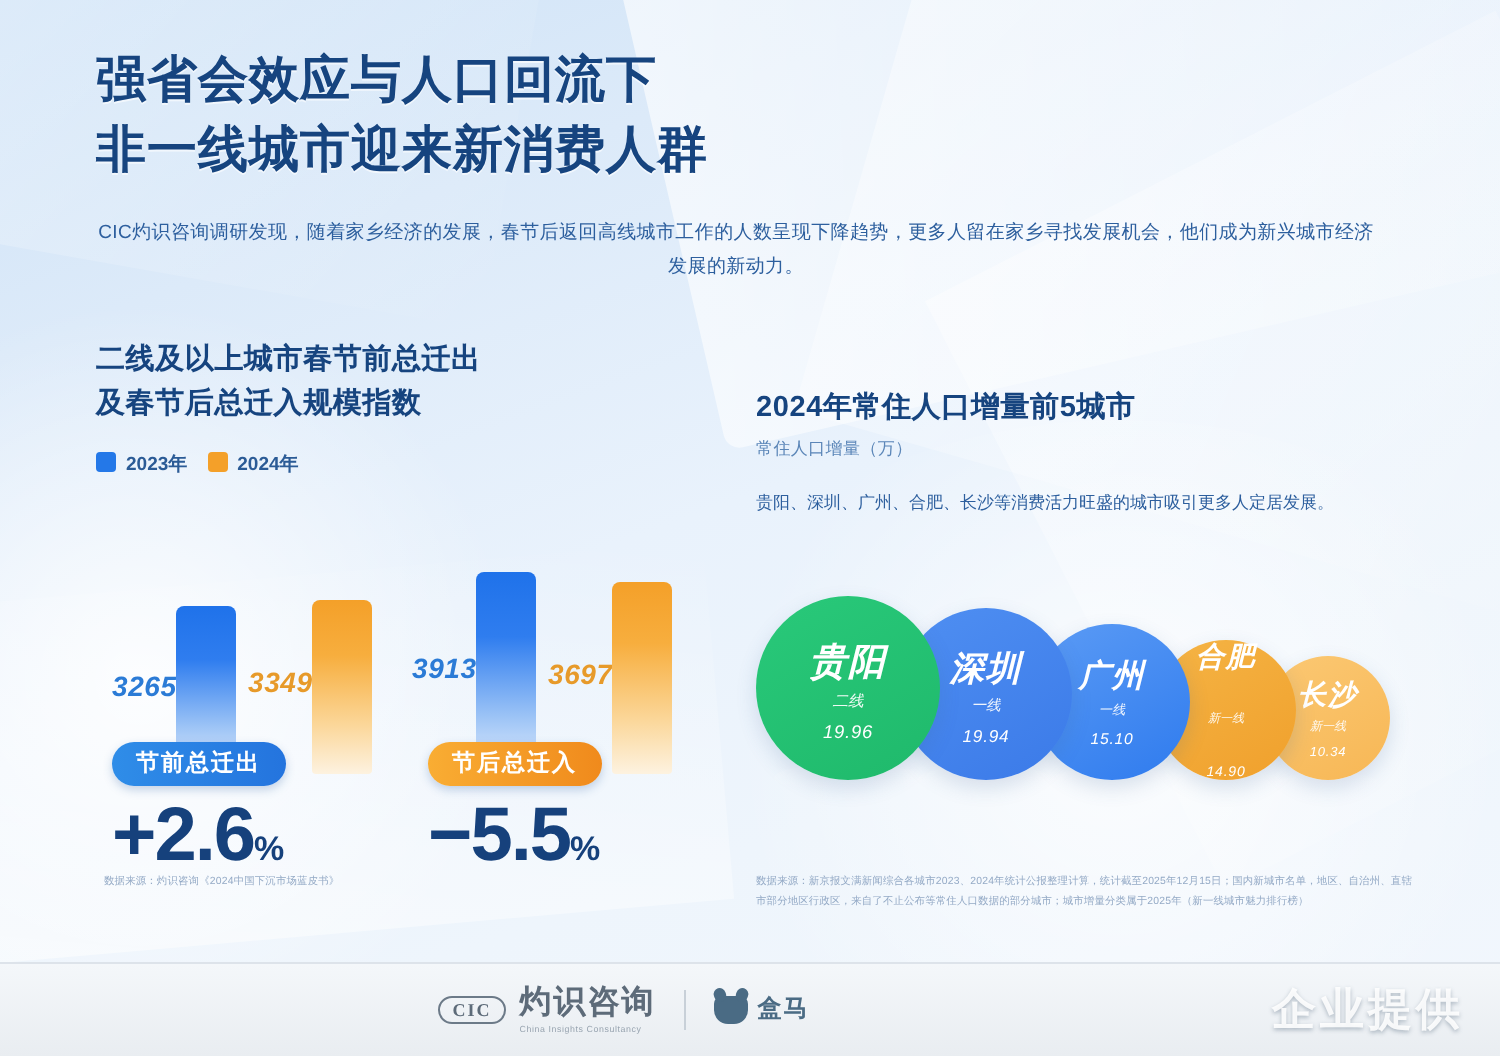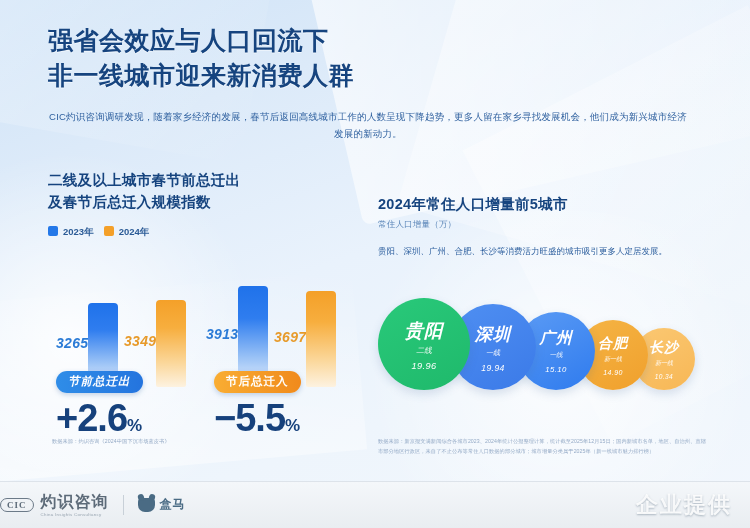--- a/index.html
+++ b/index.html
@@ -85,21 +85,21 @@
   
   .stats{position:relative;margin-top:-16px;height:78px;}
   .stat{position:absolute;top:0;text-align:left;}
   .stat.s-a{left:8px;}
   .stat.s-b{left:166px;}
   .pill{
     display:inline-block;color:#fff;font-size:11.5px;font-weight:bold;
     padding:3.5px 12px;border-radius:11px;letter-spacing:1px;
     box-shadow:0 2px 5px rgba(40,90,160,.25);
   }
-  .pill.blue{background:linear-gradient(90deg,#2f8de8,#2474de);font-style:italic;}
+  .pill.blue{background:linear-gradient(90deg,#2f8de8,#2474de);}
   .pill.orange{background:linear-gradient(90deg,#f9ad33,#f08a1c);}
   .bignum{
     color:#16417c;font-weight:bold;font-size:38px;line-height:1;
     margin-top:6px;letter-spacing:-1px;
   }
   .bignum .pct{font-size:17px;letter-spacing:0;}
 
   
   .circles{position:relative;height:120px;margin-top:18px;width:330px;font-style:italic;}
   .circ{
@@ -118,21 +118,21 @@
   
   .foot{position:absolute;color:#94aac6;font-size:5.2px;line-height:1.85;letter-spacing:.1px;}
   .foot-left{left:52px;top:437px;width:300px;}
   .foot-right{left:378px;top:437px;width:330px;}
 
   
   .bottombar{
     position:absolute;left:0;bottom:0;width:750px;height:46px;
     background:linear-gradient(180deg,#f4f7fa,#e9edf1);
     border-top:1px solid #dde3ea;
-    display:flex;align-items:center;justify-content:flex-start;
+    display:flex;align-items:center;justify-content:center;
   }
   .brands{display:flex;align-items:center;gap:14px;margin-right:126px;}
   .cic{display:flex;align-items:center;gap:7px;}
   .cic-mark{
     border:1.4px solid #6c7a88;border-radius:9px;padding:1px 6px;
     font-size:9px;font-weight:bold;color:#5d6b79;letter-spacing:1px;
     font-family:"Liberation Serif",serif;
   }
   .cic-cn{line-height:1.15;}
   .cic-cn .cn{font-size:16px;font-weight:bold;color:#5d6b79;letter-spacing:1px;}
@@ -255,21 +255,21 @@
             <div class="c-tier" style="font-size:7.3px">一线</div>
             <div class="c-val" style="font-size:8.6px">19.94</div>
           </div>
           <div class="reflect" style="width: 68.8px; height: 13.76px; left: 80.6px; bottom: 0px; opacity: 0.35; z-index: 1;"></div>
           <div class="circ" style="width: 78px; height: 78px; left: 139px; bottom: 6px; background: linear-gradient(150deg, rgb(91, 155, 245), rgb(47, 123, 238)); z-index: 8; box-shadow: rgba(60, 100, 150, 0.18) 0px 4px 10px;">
             <div class="c-name" style="font-size:15.6px">广州</div>
             <div class="c-tier" style="font-size:6.6px">一线</div>
             <div class="c-val" style="font-size:7.8px">15.10</div>
           </div>
           <div class="reflect" style="width: 62.4px; height: 12.48px; left: 146.8px; bottom: 0px; opacity: 0.35; z-index: 1;"></div>
-          <div class="circ" style="width: 70px; height: 70px; left: 200px; bottom: 6px; background: linear-gradient(150deg, rgb(245, 180, 69), rgb(240, 160, 44)); z-index: 7; box-shadow: rgba(60, 100, 150, 0.18) 0px 4px 10px;">
+          <div class="circ" style="width: 70px; height: 70px; left: 200px; bottom: 6px; background: linear-gradient(150deg, rgb(245, 180, 69), rgb(240, 160, 44)); z-index: 7; box-shadow: rgba(60, 100, 150, 0.18) 0px 4px 10px; justify-content: space-between;">
             <div class="c-name" style="font-size:14.0px">合肥</div>
             <div class="c-tier" style="font-size:6.0px">新一线</div>
             <div class="c-val" style="font-size:7.0px">14.90</div>
           </div>
           <div class="reflect" style="width: 56px; height: 11.2px; left: 207px; bottom: 0px; opacity: 0.35; z-index: 1;"></div>
           <div class="circ" style="width: 62px; height: 62px; left: 255px; bottom: 6px; background: linear-gradient(150deg, rgb(251, 200, 115), rgb(247, 183, 85)); z-index: 6; box-shadow: rgba(60, 100, 150, 0.18) 0px 4px 10px;">
             <div class="c-name" style="font-size:14px">长沙</div>
             <div class="c-tier" style="font-size:6.0px">新一线</div>
             <div class="c-val" style="font-size:6.5px">10.34</div>
           </div>

